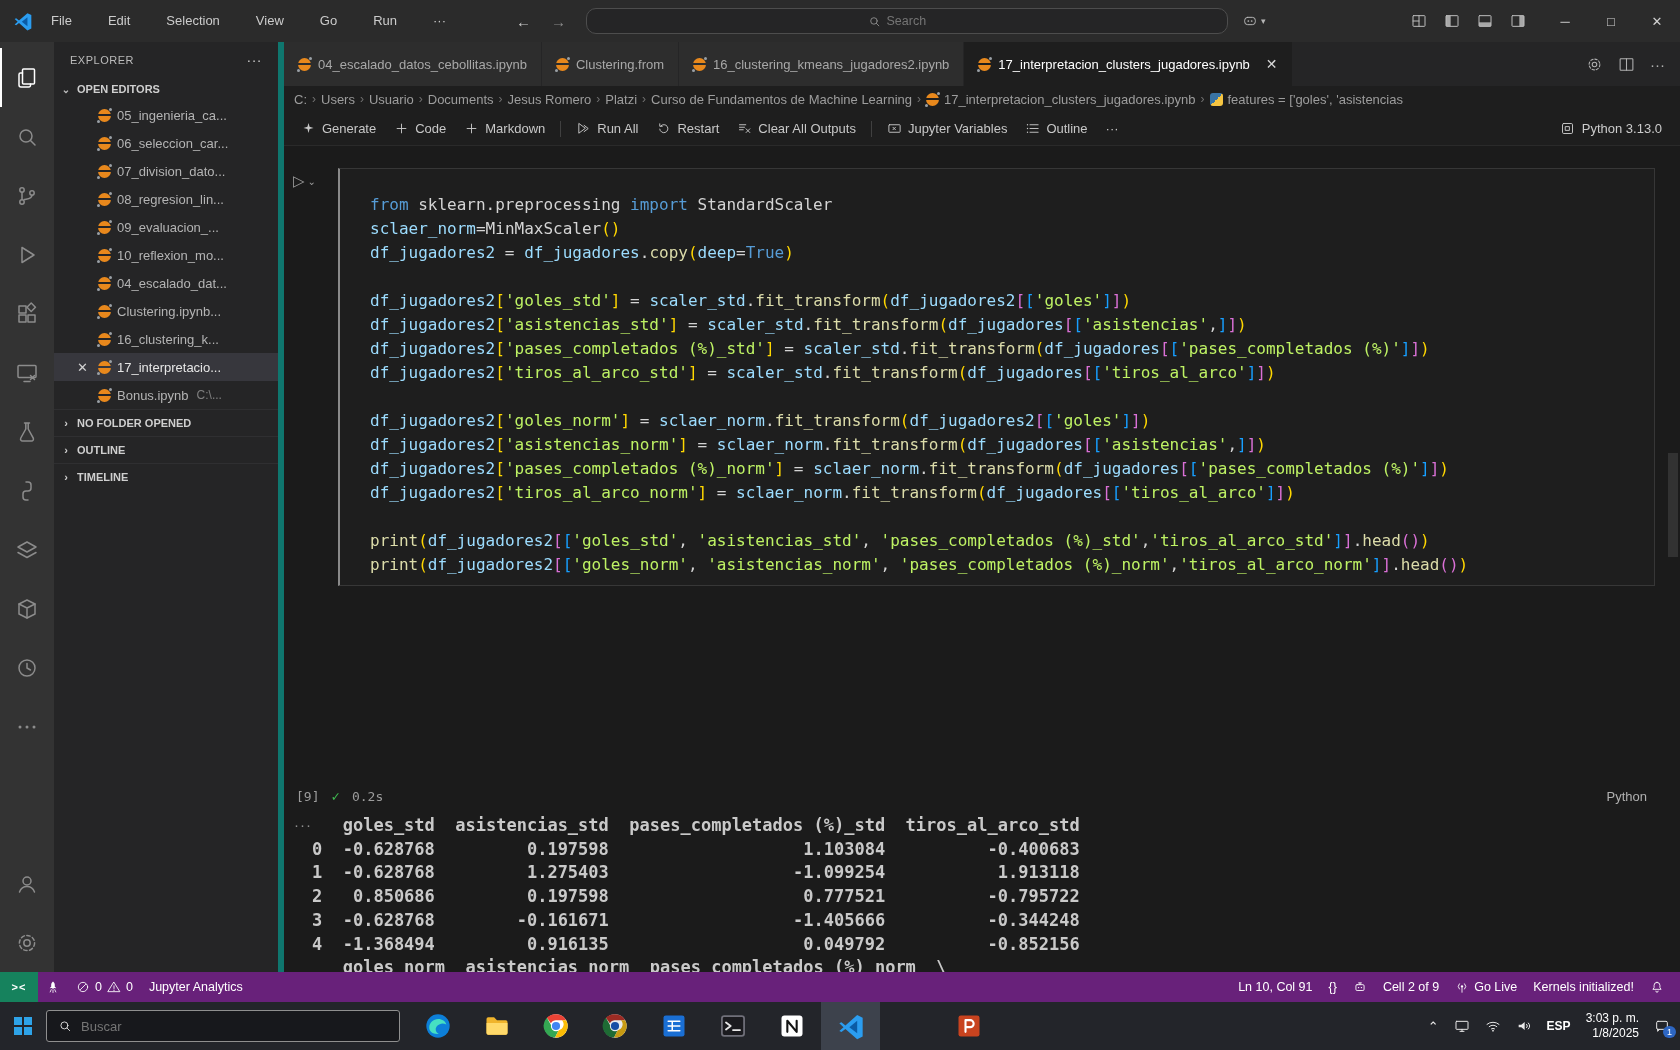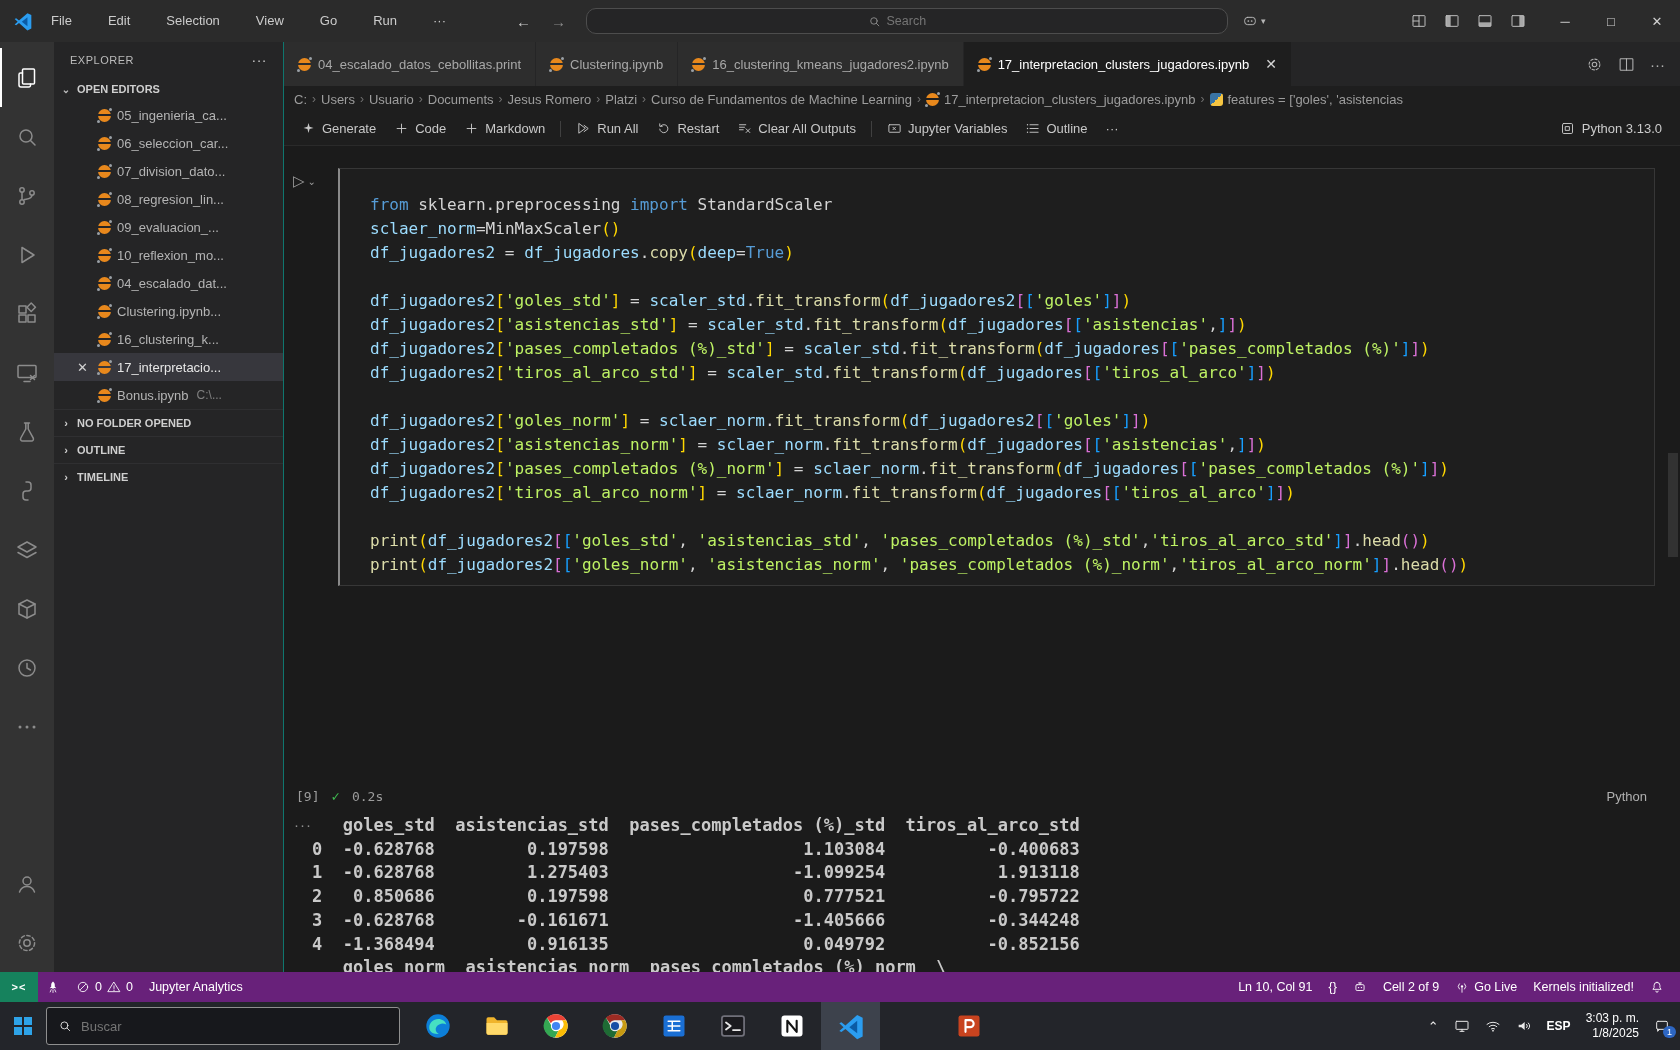--- a/index.html
+++ b/index.html
@@ -31,21 +31,21 @@
   .mainrow{display:flex;height:930px;}
 
   
   .activitybar{width:54px;background:#333333;display:flex;flex-direction:column;align-items:center;padding-top:6px;}
   .act-item{width:54px;height:59px;display:flex;align-items:center;justify-content:center;color:#8c8c8c;}
   .act-item .icon{width:24px;height:24px;}
   .act-item.active{color:#ffffff;box-shadow:inset 2px 0 0 #ffffff;}
   .act-bottom{margin-top:auto;display:flex;flex-direction:column;align-items:center;}
 
   
-  .sidebar{width:230px;background:#252526;font-size:13px;display:flex;flex-direction:column;border-right:1px solid #0f766e;}
+  .sidebar{width:230px;background:#252526;font-size:13px;display:flex;flex-direction:column;border-right:6px solid #0f766e;}
   .sb-title{height:35px;display:flex;align-items:center;padding:0 16px;font-size:11px;color:#bbbbbb;letter-spacing:.5px;}
   .sb-title .dots{margin-left:auto;font-size:14px;color:#c9c9c9;}
   .sb-head{height:24px;display:flex;align-items:center;gap:4px;font-weight:700;font-size:11px;color:#cfcfcf;padding-left:5px;}
   .sb-head .chev{font-size:10px;width:14px;text-align:center;color:#c0c0c0;}
   .oe-item{height:28px;display:flex;align-items:center;gap:6px;padding-left:44px;position:relative;color:#b4b4b4;white-space:nowrap;}
   .oe-item.active{background:#37373d;color:#e6e6e6;}
   .oe-item .close{position:absolute;left:23px;font-size:13px;color:#d2d2d2;}
   .oe-item .detail{color:#808080;font-size:12px;margin-left:2px;}
   .sb-sec{height:27px;display:flex;align-items:center;gap:4px;font-weight:700;font-size:11px;color:#cfcfcf;
     padding-left:5px;border-top:1px solid #2f2f31;}
@@ -109,21 +109,21 @@
     font-weight:700;font-size:11px;letter-spacing:1px;}
   .st-item{display:flex;align-items:center;gap:5px;padding:0 8px;height:100%;white-space:nowrap;}
   .st-item .icon{width:14px;height:14px;}
   .sb-rightgrp{margin-left:auto;display:flex;height:100%;margin-right:8px;}
 
   
   .taskbar{height:48px;background:#23252a;display:flex;align-items:center;}
   .start{width:46px;height:48px;display:flex;align-items:center;justify-content:center;}
   .winlogo{display:grid;grid-template-columns:8px 8px;gap:2px;}
   .winlogo i{width:8px;height:8px;background:#2ea3e8;}
-  .tsearch{width:354px;height:38px;border:1px solid #8f8f8f;background:#17181c;border-radius:3px;
+  .tsearch{width:354px;height:32px;border:1px solid #8f8f8f;background:#17181c;border-radius:3px;
     display:flex;align-items:center;gap:9px;padding:0 11px;color:#e8e8e8;font-size:13px;margin-right:8px;}
   .tsearch .icon{width:14px;height:14px;}
   .tsearch input{background:transparent;border:none;outline:none;color:#e8e8e8;font-size:13px;width:200px;}
   .tapps{display:flex;height:48px;align-items:center;}
   .tapp{width:59px;height:48px;display:flex;align-items:center;justify-content:center;}
   .tapp .icon{width:28px;height:28px;}
   .tapp.active{background:#3d424c;}
   .tray{margin-left:auto;display:flex;align-items:center;gap:15px;padding-right:10px;color:#ffffff;font-size:12px;}
   .tray .icon{width:16px;height:16px;color:#e8e8e8;}
   .tray .chev{font-size:13px;color:#e8e8e8;}
@@ -437,28 +437,28 @@
   </div>
 
   <div class="editorcol">
     <div class="tabbar">
       <div id="tabs" style="display:flex;align-items:stretch;">
           <div class="tab">
             <span class="nbicon">
               <i class="d1"></i>
               <i class="d2"></i>
             </span>
-            <span>04_escalado_datos_cebollitas.print</span>
+            <span>04_escalado_datos_cebollitas.ipynb</span>
           </div>
           <div class="tab">
             <span class="nbicon">
               <i class="d1"></i>
               <i class="d2"></i>
             </span>
-            <span>Clustering.ipynb</span>
+            <span>Clustering.from</span>
           </div>
           <div class="tab">
             <span class="nbicon">
               <i class="d1"></i>
               <i class="d2"></i>
             </span>
             <span>16_clustering_kmeans_jugadores2.ipynb</span>
           </div>
           <div class="tab active">
             <span class="nbicon">

